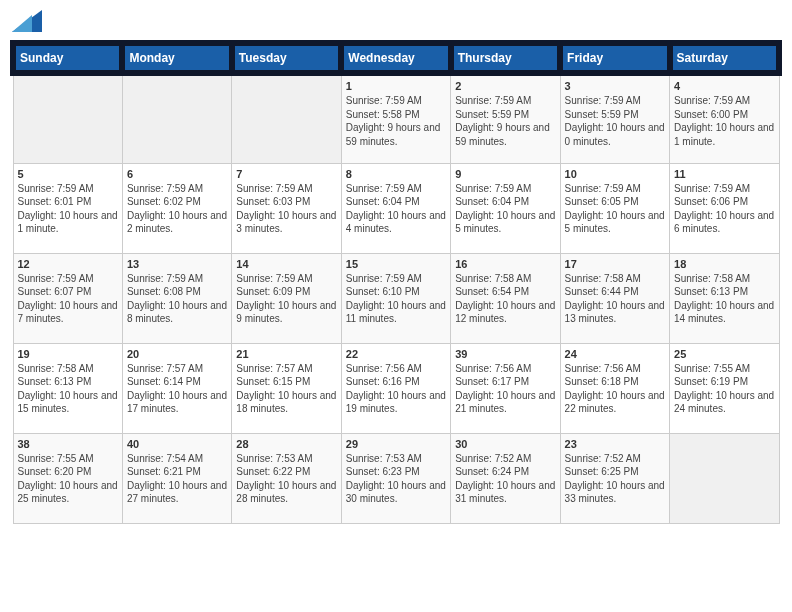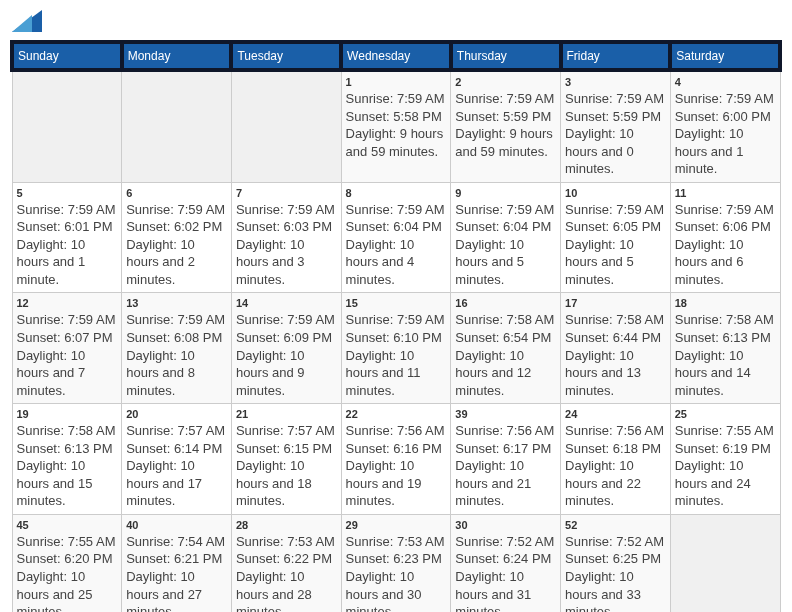--- a/index.html
+++ b/index.html
@@ -55,45 +55,45 @@
     }
     table {
       width: 100%;
       border-collapse: collapse;
       table-layout: fixed;
     }
     thead tr th {
       background-color: #1a5fa8;
       color: #fff;
       font-size: 12px;
-      font-weight: normal;
+      font-weight: bold;
       padding: 5px 4px;
       text-align: left;
-      border: 4px solid #0f172a;
+      border: 6px solid #0f172a;
     }
     tbody tr td {
       border: 1px solid #ccc;
       vertical-align: top;
       padding: 4px 4px;
       font-size: 10px;
       color: #333;
       background: #fff;
       height: 90px;
     }
     tbody tr:nth-child(odd) td {
       background: #f9f9f9;
     }
     .day-num {
       font-weight: bold;
       font-size: 11px;
       margin-bottom: 2px;
       display: block;
     }
     .day-info {
-      font-size: 13px;
+      font-size: 10px;
       line-height: 1.35;
       color: #444;
     }
     .empty-cell {
       background: #f0f0f0 !important;
     }
   </style>
 </head>
 <body>
 
@@ -283,21 +283,21 @@
         </td>
         <td>
           <span class="day-num">25</span>
           <div class="day-info">Sunrise: 7:55 AM
 Sunset: 6:19 PM
 Daylight: 10 hours and 24 minutes.</div>
         </td>
       </tr>
       <tr>
         <td>
-          <span class="day-num">45</span>
+          <span class="day-num">38</span>
           <div class="day-info">Sunrise: 7:55 AM
 Sunset: 6:20 PM
 Daylight: 10 hours and 25 minutes.</div>
         </td>
         <td>
           <span class="day-num">40</span>
           <div class="day-info">Sunrise: 7:54 AM
 Sunset: 6:21 PM
 Daylight: 10 hours and 27 minutes.</div>
         </td>
@@ -313,21 +313,21 @@
 Sunset: 6:23 PM
 Daylight: 10 hours and 30 minutes.</div>
         </td>
         <td>
           <span class="day-num">30</span>
           <div class="day-info">Sunrise: 7:52 AM
 Sunset: 6:24 PM
 Daylight: 10 hours and 31 minutes.</div>
         </td>
         <td>
-          <span class="day-num">52</span>
+          <span class="day-num">23</span>
           <div class="day-info">Sunrise: 7:52 AM
 Sunset: 6:25 PM
 Daylight: 10 hours and 33 minutes.</div>
         </td>
         <td class="empty-cell"></td>
       </tr>
     </tbody>
 </table>
 
 </body></html>

